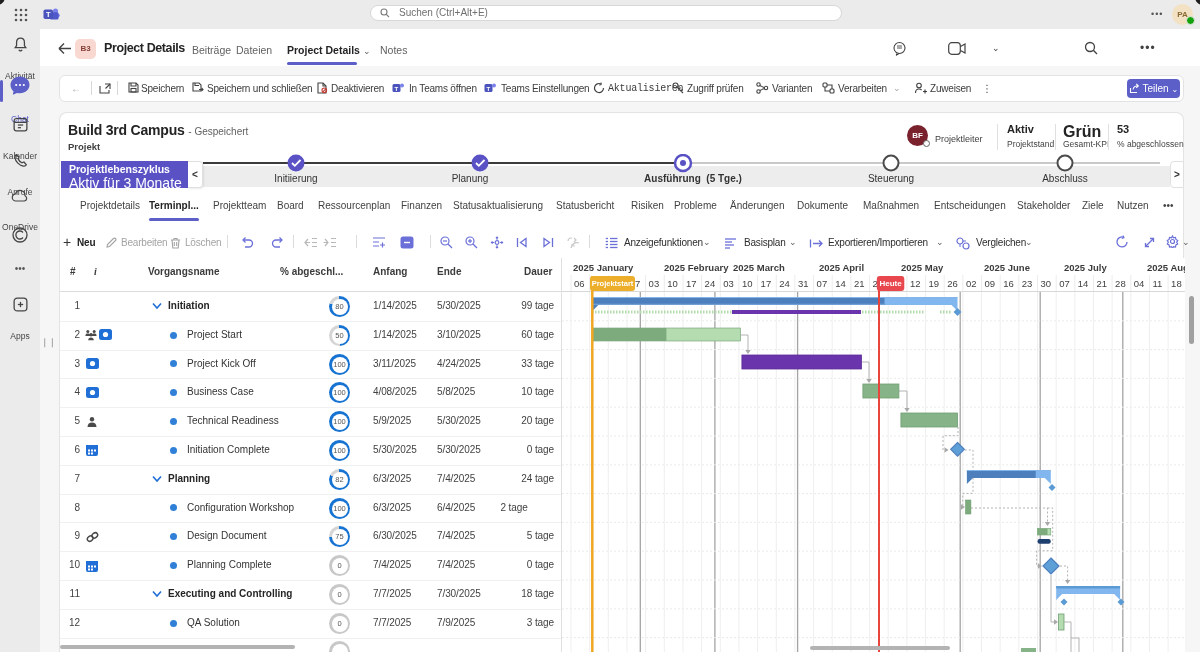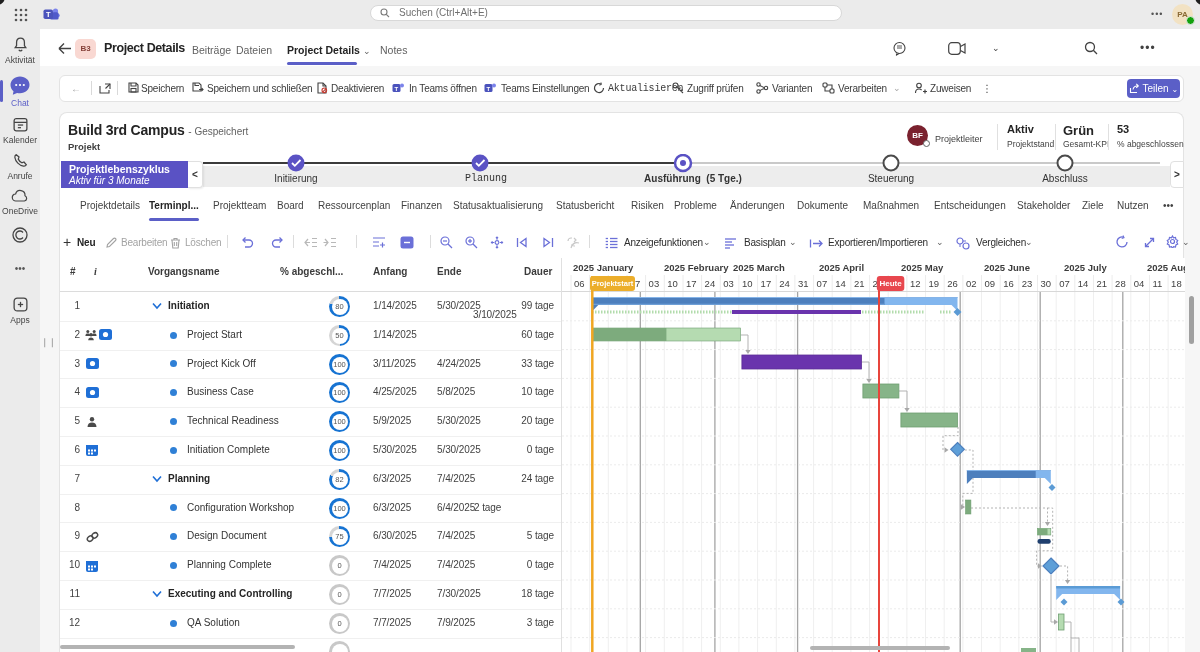--- a/index.html
+++ b/index.html
@@ -4,38 +4,38 @@
 <style>
 *{margin:0;padding:0;box-sizing:border-box;}
 html,body{width:1200px;height:652px;overflow:hidden;}
 body{font-family:"Liberation Sans",sans-serif;background:#fff;position:relative;}
 .abs{position:absolute;}
 #topbar{left:0;top:0;width:1200px;height:29px;background:#ebebeb;}
 #rail{left:0;top:29px;width:40px;height:623px;background:#ebebeb;}
 .corner{width:10px;height:10px;background:#1f1f1f;z-index:50;}
 #searchbox{left:370px;top:5px;width:472px;height:16px;background:#fff;border:1px solid #d8d8d8;border-radius:8px;color:#707070;font-size:10px;line-height:14px;padding-left:28px;}
 .railitem{left:0;width:40px;text-align:center;color:#444;font-size:8.5px;}
-.railitem .lbl{display:block;margin-top:0px;}
+.railitem .lbl{display:block;margin-top:16px;}
 .railsel{color:#5b5fc7;}
 #chatbar{left:0;top:80px;width:3px;height:22px;background:#5b5fc7;border-radius:2px;}
 .hdr-tab{color:#616161;font-size:10.5px;top:44px;}
 .hdr-tab.active{color:#242424;font-weight:bold;}
 #main{left:40px;top:29px;width:1160px;height:623px;background:#fff;}
 #graybg{left:40px;top:66px;width:1160px;height:586px;background:#f6f6f6;}
 .card{background:#fff;border:1px solid #e3e3e3;}
 #toolbarcard{left:59px;top:75px;width:1125px;height:27px;border-radius:6px;}
 #bigcard{left:59px;top:112px;width:1125px;height:540px;border-radius:8px 8px 0 0;border-bottom:none;}
 .tbtn{font-size:10px;letter-spacing:-0.2px;color:#3b3b3b;top:83px;white-space:nowrap;}
 .tsep{top:81px;width:1px;height:14px;background:#d9d9d9;}
 .gray{color:#a6a6a6;}
 #teilen{left:1127px;top:79px;width:53px;height:19px;background:#5b5fc7;border-radius:4px;color:#fff;font-size:10px;text-align:center;line-height:19px;}
 
 #lcbox{left:61px;top:161px;width:127px;height:27px;background:#5a52c4;color:#fff;padding:2px 0 0 8px;}
 #lcbox .t1{font-size:10.5px;font-weight:bold;}
-#lcbox .t2{font-size:10px;font-style:italic;}
+#lcbox .t2{font-size:14px;}
 #lcback{left:188px;top:161px;width:15px;height:27px;background:#fff;border:1px solid #e0e0e0;border-left:none;border-radius:0 4px 4px 0;text-align:center;line-height:25px;font-size:10px;color:#333;font-weight:bold;box-shadow:1px 1px 2px rgba(0,0,0,.08);}
 #lcstrip{left:203px;top:166px;width:967px;height:21px;background:#ededed;}
 #lcnext{left:1170px;top:161px;width:14px;height:27px;background:#fff;border:1px solid #e0e0e0;border-radius:4px 0 0 4px;text-align:center;line-height:25px;font-size:10px;color:#333;font-weight:bold;}
 .lclabel{font-size:10px;color:#333;top:173px;text-align:center;}
 
 .tab2{top:200px;font-size:10px;color:#424242;white-space:nowrap;}
 .tab2.sel{font-weight:bold;color:#242424;}
 #tab2line{left:149px;top:218px;width:50px;height:3px;background:#5b5fc7;border-radius:2px;}
 
 .gt{top:237px;font-size:10px;letter-spacing:-0.2px;color:#2d2d2d;white-space:nowrap;}
@@ -259,21 +259,21 @@
 <div class="abs" style="left:68px;top:122px;font-size:14px;letter-spacing:-0.2px;font-weight:bold;color:#242424;">Build 3rd Campus <span style="font-size:10px;letter-spacing:0;font-weight:normal;color:#616161;">- Gespeichert</span></div>
 <div class="abs" style="left:68px;top:141px;font-size:9.5px;font-weight:bold;color:#424242;">Projekt</div>
 
 <div class="abs" style="left:907px;top:125px;width:21px;height:21px;border-radius:50%;background:#7a212e;color:#fff;font-size:8px;font-weight:bold;text-align:center;line-height:21px;">BF</div>
 <div class="abs" style="left:923px;top:140px;width:7px;height:7px;border-radius:50%;background:#fff;border:1.5px solid #616161;"></div>
 <div class="abs" style="left:935px;top:134px;font-size:9px;color:#424242;">Projektleiter</div>
 <div class="abs" style="left:997px;top:124px;width:1px;height:26px;background:#e0e0e0;"></div>
 <div class="abs" style="left:1007px;top:123px;font-size:11px;font-weight:bold;color:#242424;">Aktiv</div>
 <div class="abs" style="left:1007px;top:139px;font-size:8.5px;color:#424242;">Projektstand</div>
 <div class="abs" style="left:1055px;top:124px;width:1px;height:26px;background:#e0e0e0;"></div>
-<div class="abs" style="left:1063px;top:123px;font-size:13px;font-weight:bold;color:#242424;">Grün</div>
+<div class="abs" style="left:1063px;top:123px;font-size:16px;font-weight:bold;color:#242424;">Grün</div>
 <div class="abs" style="left:1063px;top:139px;font-size:8.5px;color:#424242;">Gesamt-KPI</div>
 <div class="abs" style="left:1108px;top:124px;width:1px;height:26px;background:#e0e0e0;"></div>
 <div class="abs" style="left:1117px;top:123px;font-size:11px;font-weight:bold;color:#242424;">53</div>
 <div class="abs" style="left:1117px;top:139px;font-size:8.5px;color:#424242;">% abgeschlossen</div>
 
 <div id="lcstrip" class="abs"></div>
 <div id="lcbox" class="abs">
     <div class="t1">Projektlebenszyklus</div>
     <div class="t2">Aktiv für 3 Monate</div>
   </div>
@@ -285,21 +285,21 @@
 <circle cx="93" cy="9" r="8.5" fill="#5a52c4"></circle>
     <path d="M89 9 l2.8 2.8 L97.5 6" stroke="#fff" stroke-width="1.8" fill="none"></path>
 <circle cx="277" cy="9" r="8.5" fill="#5a52c4"></circle>
     <path d="M273 9 l2.8 2.8 L281.5 6" stroke="#fff" stroke-width="1.8" fill="none"></path>
 <circle cx="480" cy="9" r="8" fill="#fff" stroke="#5a52c4" stroke-width="2.5"></circle>
     <circle cx="480" cy="9" r="3" fill="#5a52c4"></circle>
 <circle cx="688" cy="9" r="7.5" fill="#fff" stroke="#4a4a4a" stroke-width="2"></circle>
 <circle cx="862" cy="9" r="7.5" fill="#fff" stroke="#4a4a4a" stroke-width="2"></circle>
 </svg>
 <div class="lclabel abs" style="left:246px;width:100px;">Initiierung</div>
-<div class="lclabel abs" style="left:436px;width:100px;font-family:Liberation Mono, monospace;">Planung</div>
+<div class="lclabel abs" style="left:420px;width:100px;">Planung</div>
 <div class="lclabel abs" style="left:633px;width:120px;font-weight:bold;">Ausführung&nbsp;&nbsp;(5 Tge.)</div>
 <div class="lclabel abs" style="left:841px;width:100px;">Steuerung</div>
 <div class="lclabel abs" style="left:1015px;width:100px;">Abschluss</div>
 
 <div class="tab2 abs" style="left:56px;padding-left:24px;">Projektdetails</div>
 <div class="tab2 sel abs" style="left:149px;">Terminpl...</div>
 <div class="tab2 abs" style="left:213px;">Projektteam</div>
 <div class="tab2 abs" style="left:277px;">Board</div>
 <div class="tab2 abs" style="left:318px;">Ressourcenplan</div>
 <div class="tab2 abs" style="left:401px;">Finanzen</div>
@@ -466,21 +466,21 @@
     <svg class="abs" style="left:99px;top:329px" width="13" height="11" viewBox="0 0 13 11">
       <rect x="0" y="0" width="13" height="11" rx="2.5" fill="#1f6fd6"></rect>
       <circle cx="6.5" cy="5.5" r="2.6" fill="#fff"></circle>
     </svg>
 <div class="bullet abs" style="left:170px;top:332px;"></div>
 <div class="tname abs" style="left:187px;top:329px;">Project Start</div>
 <div class="ring abs" style="left:329px;top:325px;background:conic-gradient(#1673d2 180.0deg, #d5d5d5 180.0deg);">
       <div class="in">50</div>
     </div>
 <div class="dt abs" style="left:373px;top:329px;">1/14/2025</div>
-<div class="dt abs" style="left:437px;top:309px;margin-left:36px;">3/10/2025</div>
+<div class="dt abs" style="left:437px;top:329px;">3/10/2025</div>
 <div class="dt abs" style="left:474px;top:329px;width:80px;text-align:right;">60 tage</div>
 <div class="rowline abs" style="top:321px;"></div>
 <div class="num abs" style="left:60px;top:358px;width:20px;text-align:right;">3</div>
 <svg class="abs" style="left:86px;top:358px" width="13" height="11" viewBox="0 0 13 11">
       <rect x="0" y="0" width="13" height="11" rx="2.5" fill="#1f6fd6"></rect>
       <circle cx="6.5" cy="5.5" r="2.6" fill="#fff"></circle>
     </svg>
 <div class="bullet abs" style="left:170px;top:360px;"></div>
 <div class="tname abs" style="left:187px;top:358px;">Project Kick Off</div>
 <div class="ring abs" style="left:329px;top:354px;background:#1673d2;">
@@ -493,21 +493,21 @@
 <div class="num abs" style="left:60px;top:386px;width:20px;text-align:right;">4</div>
 <svg class="abs" style="left:86px;top:387px" width="13" height="11" viewBox="0 0 13 11">
       <rect x="0" y="0" width="13" height="11" rx="2.5" fill="#1f6fd6"></rect>
       <circle cx="6.5" cy="5.5" r="2.6" fill="#fff"></circle>
     </svg>
 <div class="bullet abs" style="left:170px;top:389px;"></div>
 <div class="tname abs" style="left:187px;top:386px;">Business Case</div>
 <div class="ring abs" style="left:329px;top:382px;background:#1673d2;">
       <div class="in">100</div>
     </div>
-<div class="dt abs" style="left:373px;top:386px;">4/25/2025</div>
+<div class="dt abs" style="left:373px;top:386px;">4/08/2025</div>
 <div class="dt abs" style="left:437px;top:386px;">5/8/2025</div>
 <div class="dt abs" style="left:474px;top:386px;width:80px;text-align:right;">10 tage</div>
 <div class="rowline abs" style="top:378px;"></div>
 <div class="num abs" style="left:60px;top:415px;width:20px;text-align:right;">5</div>
 <svg class="abs" style="left:86px;top:416px" width="12" height="12" viewBox="0 0 12 12" fill="#4a4a4a">
       <circle cx="6" cy="3.2" r="2.2"></circle>
       <path d="M1.5 11 C1.5 8 3.5 6.6 6 6.6 s4.5 1.4 4.5 4.4 Z"></path>
     </svg>
 <div class="bullet abs" style="left:170px;top:418px;"></div>
 <div class="tname abs" style="left:187px;top:415px;">Technical Readiness</div>
@@ -550,21 +550,21 @@
 <div class="dt abs" style="left:474px;top:473px;width:80px;text-align:right;">24 tage</div>
 <div class="rowline abs" style="top:465px;"></div>
 <div class="num abs" style="left:60px;top:502px;width:20px;text-align:right;">8</div>
 <div class="bullet abs" style="left:170px;top:504px;"></div>
 <div class="tname abs" style="left:187px;top:502px;">Configuration Workshop</div>
 <div class="ring abs" style="left:329px;top:498px;background:#1673d2;">
       <div class="in">100</div>
     </div>
 <div class="dt abs" style="left:373px;top:502px;">6/3/2025</div>
 <div class="dt abs" style="left:437px;top:502px;">6/4/2025</div>
-<div class="dt abs" style="left:474px;top:502px;width:80px;text-align:left;">2 tage</div>
+<div class="dt abs" style="left:474px;top:502px;width:80px;text-align:center;">2 tage</div>
 <div class="rowline abs" style="top:494px;"></div>
 <div class="num abs" style="left:60px;top:530px;width:20px;text-align:right;">9</div>
 <svg class="abs" style="left:86px;top:531px" width="13" height="12" viewBox="0 0 13 12" fill="none" stroke="#4a4a4a" stroke-width="1.5">
       <ellipse cx="4.2" cy="7.6" rx="3" ry="2.4" transform="rotate(-35 4.2 7.6)"></ellipse>
       <ellipse cx="8.8" cy="4.4" rx="3" ry="2.4" transform="rotate(-35 8.8 4.4)"></ellipse>
     </svg>
 <div class="bullet abs" style="left:170px;top:533px;"></div>
 <div class="tname abs" style="left:187px;top:530px;">Design Document</div>
 <div class="ring abs" style="left:329px;top:526px;background:conic-gradient(#1673d2 270.0deg, #d5d5d5 270.0deg);">
       <div class="in">75</div>

